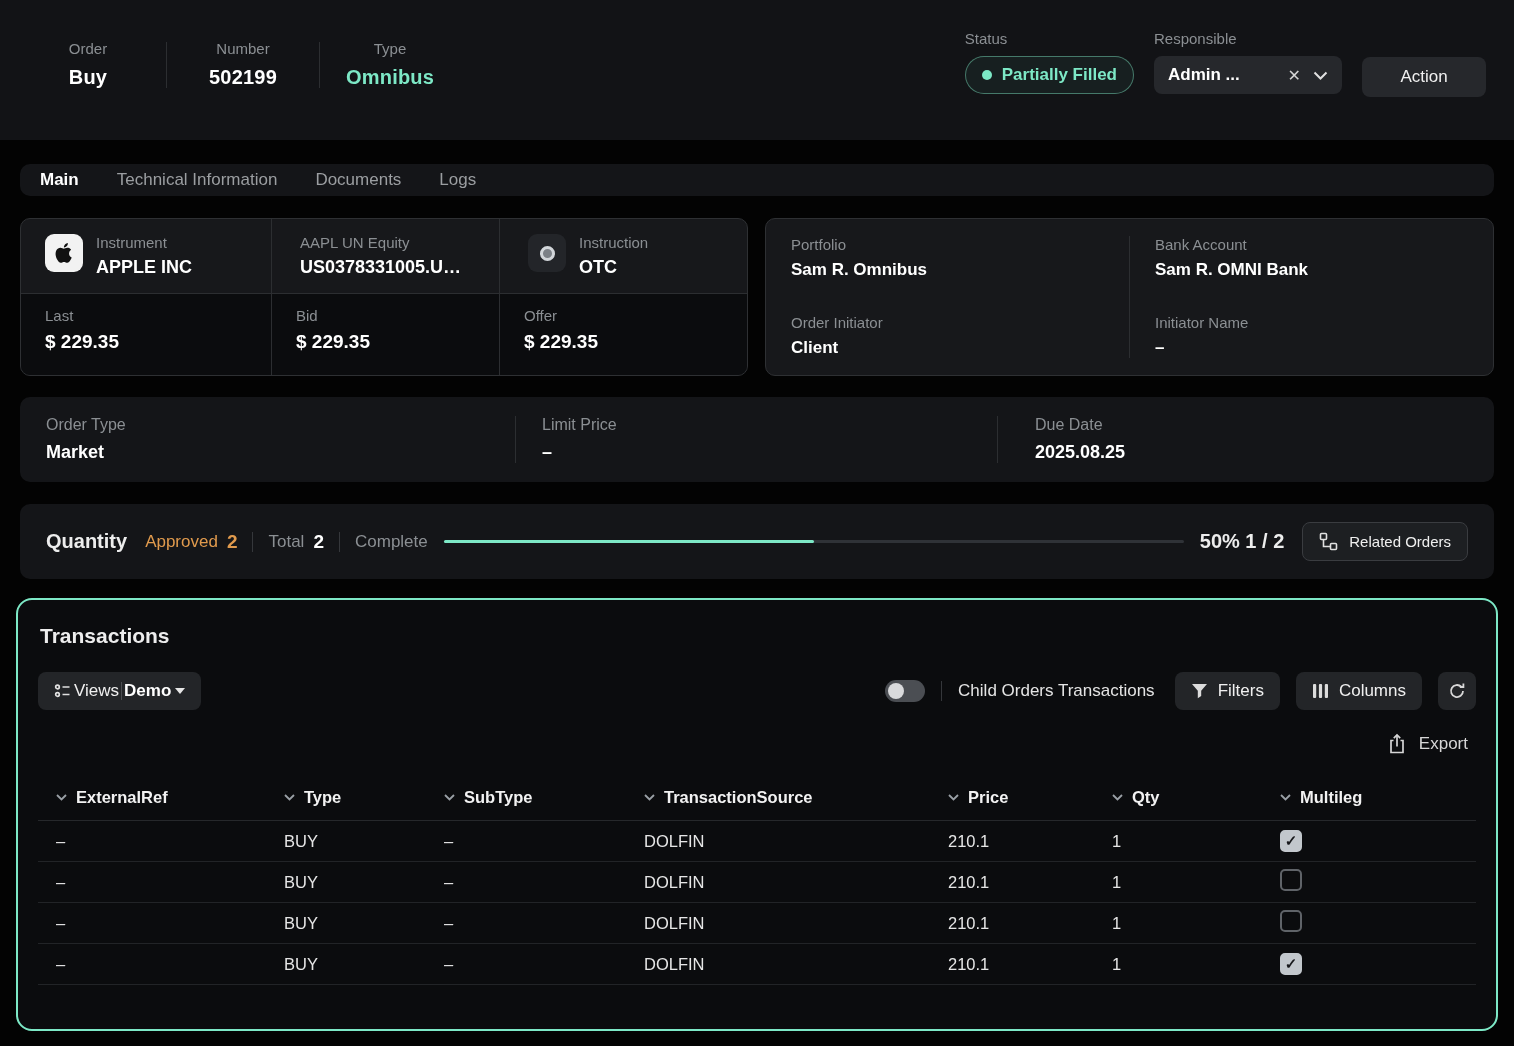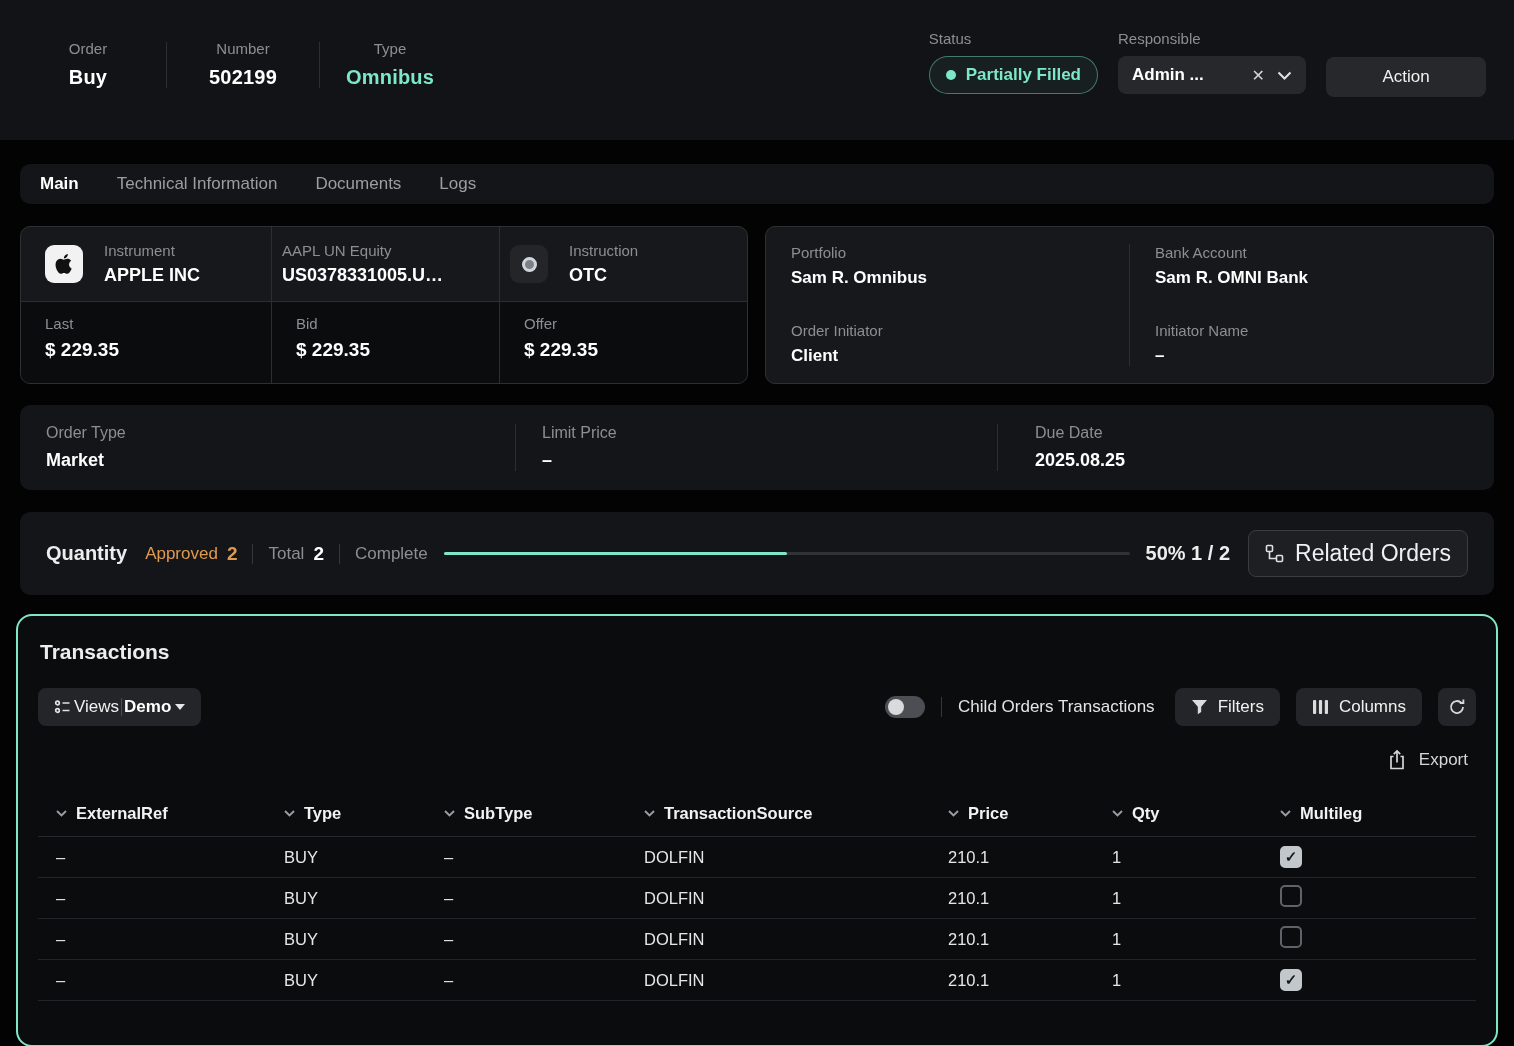--- a/index.html
+++ b/index.html
@@ -43,41 +43,41 @@
   .resp-control {
     display: flex; align-items: center; gap: 12px;
     background: #26282c; border-radius: 8px;
     padding: 9px 14px; min-width: 188px;
     font-size: 17px; font-weight: bold; color: #fff;
   }
   .resp-value { flex: 1; white-space: nowrap; overflow: hidden; }
   .resp-x { color: #d4d4d4; font-size: 16px; font-weight: normal; cursor: pointer; }
   .action-btn {
     background: #26282c; border-radius: 8px;
-    width: 160px; height: 40px; margin-top: 27px;
+    width: 124px; height: 40px; margin-top: 27px;
     font-size: 17px; color: #f0f0f0;
   }
 
   
   .tabs {
     margin: 24px 20px 0;
     background: #141518; border-radius: 10px;
-    height: 40px; display: flex; align-items: center;
+    height: 32px; display: flex; align-items: center;
     gap: 38px; padding: 0 20px;
   }
   .tab { color: #9b9ea1; font-size: 17px; cursor: pointer; white-space: nowrap; }
   .tab.active { color: #fff; font-weight: bold; }
 
   
   .info-row { margin: 22px 20px 0; display: flex; gap: 17px; }
   .card { border: 1px solid #2e3033; border-radius: 10px; background: #17181b; }
 
   .instrument-card { width: 728px; overflow: hidden; display: flex; flex-direction: column; }
   .instrument-top { display: flex; }
-  .iseg { padding: 15px 10px; display: flex; gap: 21px; align-items: center; }
+  .iseg { padding: 15px 28px; display: flex; gap: 13px; align-items: flex-start; }
   .iseg + .iseg { border-left: 1px solid #2c2e31; }
   .iseg1 { width: 250px; padding-left: 24px; }
   .iseg2 { width: 228px; }
   .iseg3 { flex: 1; }
   .tile-icon {
     width: 38px; height: 38px; border-radius: 9px; flex: none;
     display: flex; align-items: center; justify-content: center;
   }
   .apple-tile { background: #f2f2f2; }
   .instr-tile { background: #232529; }
@@ -120,21 +120,21 @@
   .q-sep { width: 1px; height: 20px; background: #35373b; margin: 0 15px; }
   .q-total-label { color: #8b8f93; font-size: 17px; margin-right: 9px; }
   .q-total-value { font-size: 19px; font-weight: bold; color: #fff; }
   .q-complete { color: #8b8f93; font-size: 17px; }
   .q-progress { flex: 1; height: 3px; background: #2f3237; border-radius: 2px; margin: 0 16px; position: relative; }
   .q-progress-fill { position: absolute; left: 0; top: 0; height: 100%; background: var(--accent); border-radius: 2px; }
   .q-percent { font-size: 20px; font-weight: bold; margin-right: 18px; white-space: nowrap; }
   .related-btn {
     display: flex; align-items: center; gap: 11px;
     border: 1px solid #3a3c40; background: #1d1f22; border-radius: 8px;
-    padding: 9px 16px; font-size: 23px; color: #f0f0f0; white-space: nowrap;
+    padding: 9px 16px; font-size: 15px; color: #f0f0f0; white-space: nowrap;
   }
 
   
   .trans-panel {
     margin: 19px 16px 0;
     border: 2px solid var(--accent);
     border-radius: 16px;
     background: #0b0c0e;
     padding: 20px 20px 0;
     height: 433px;

